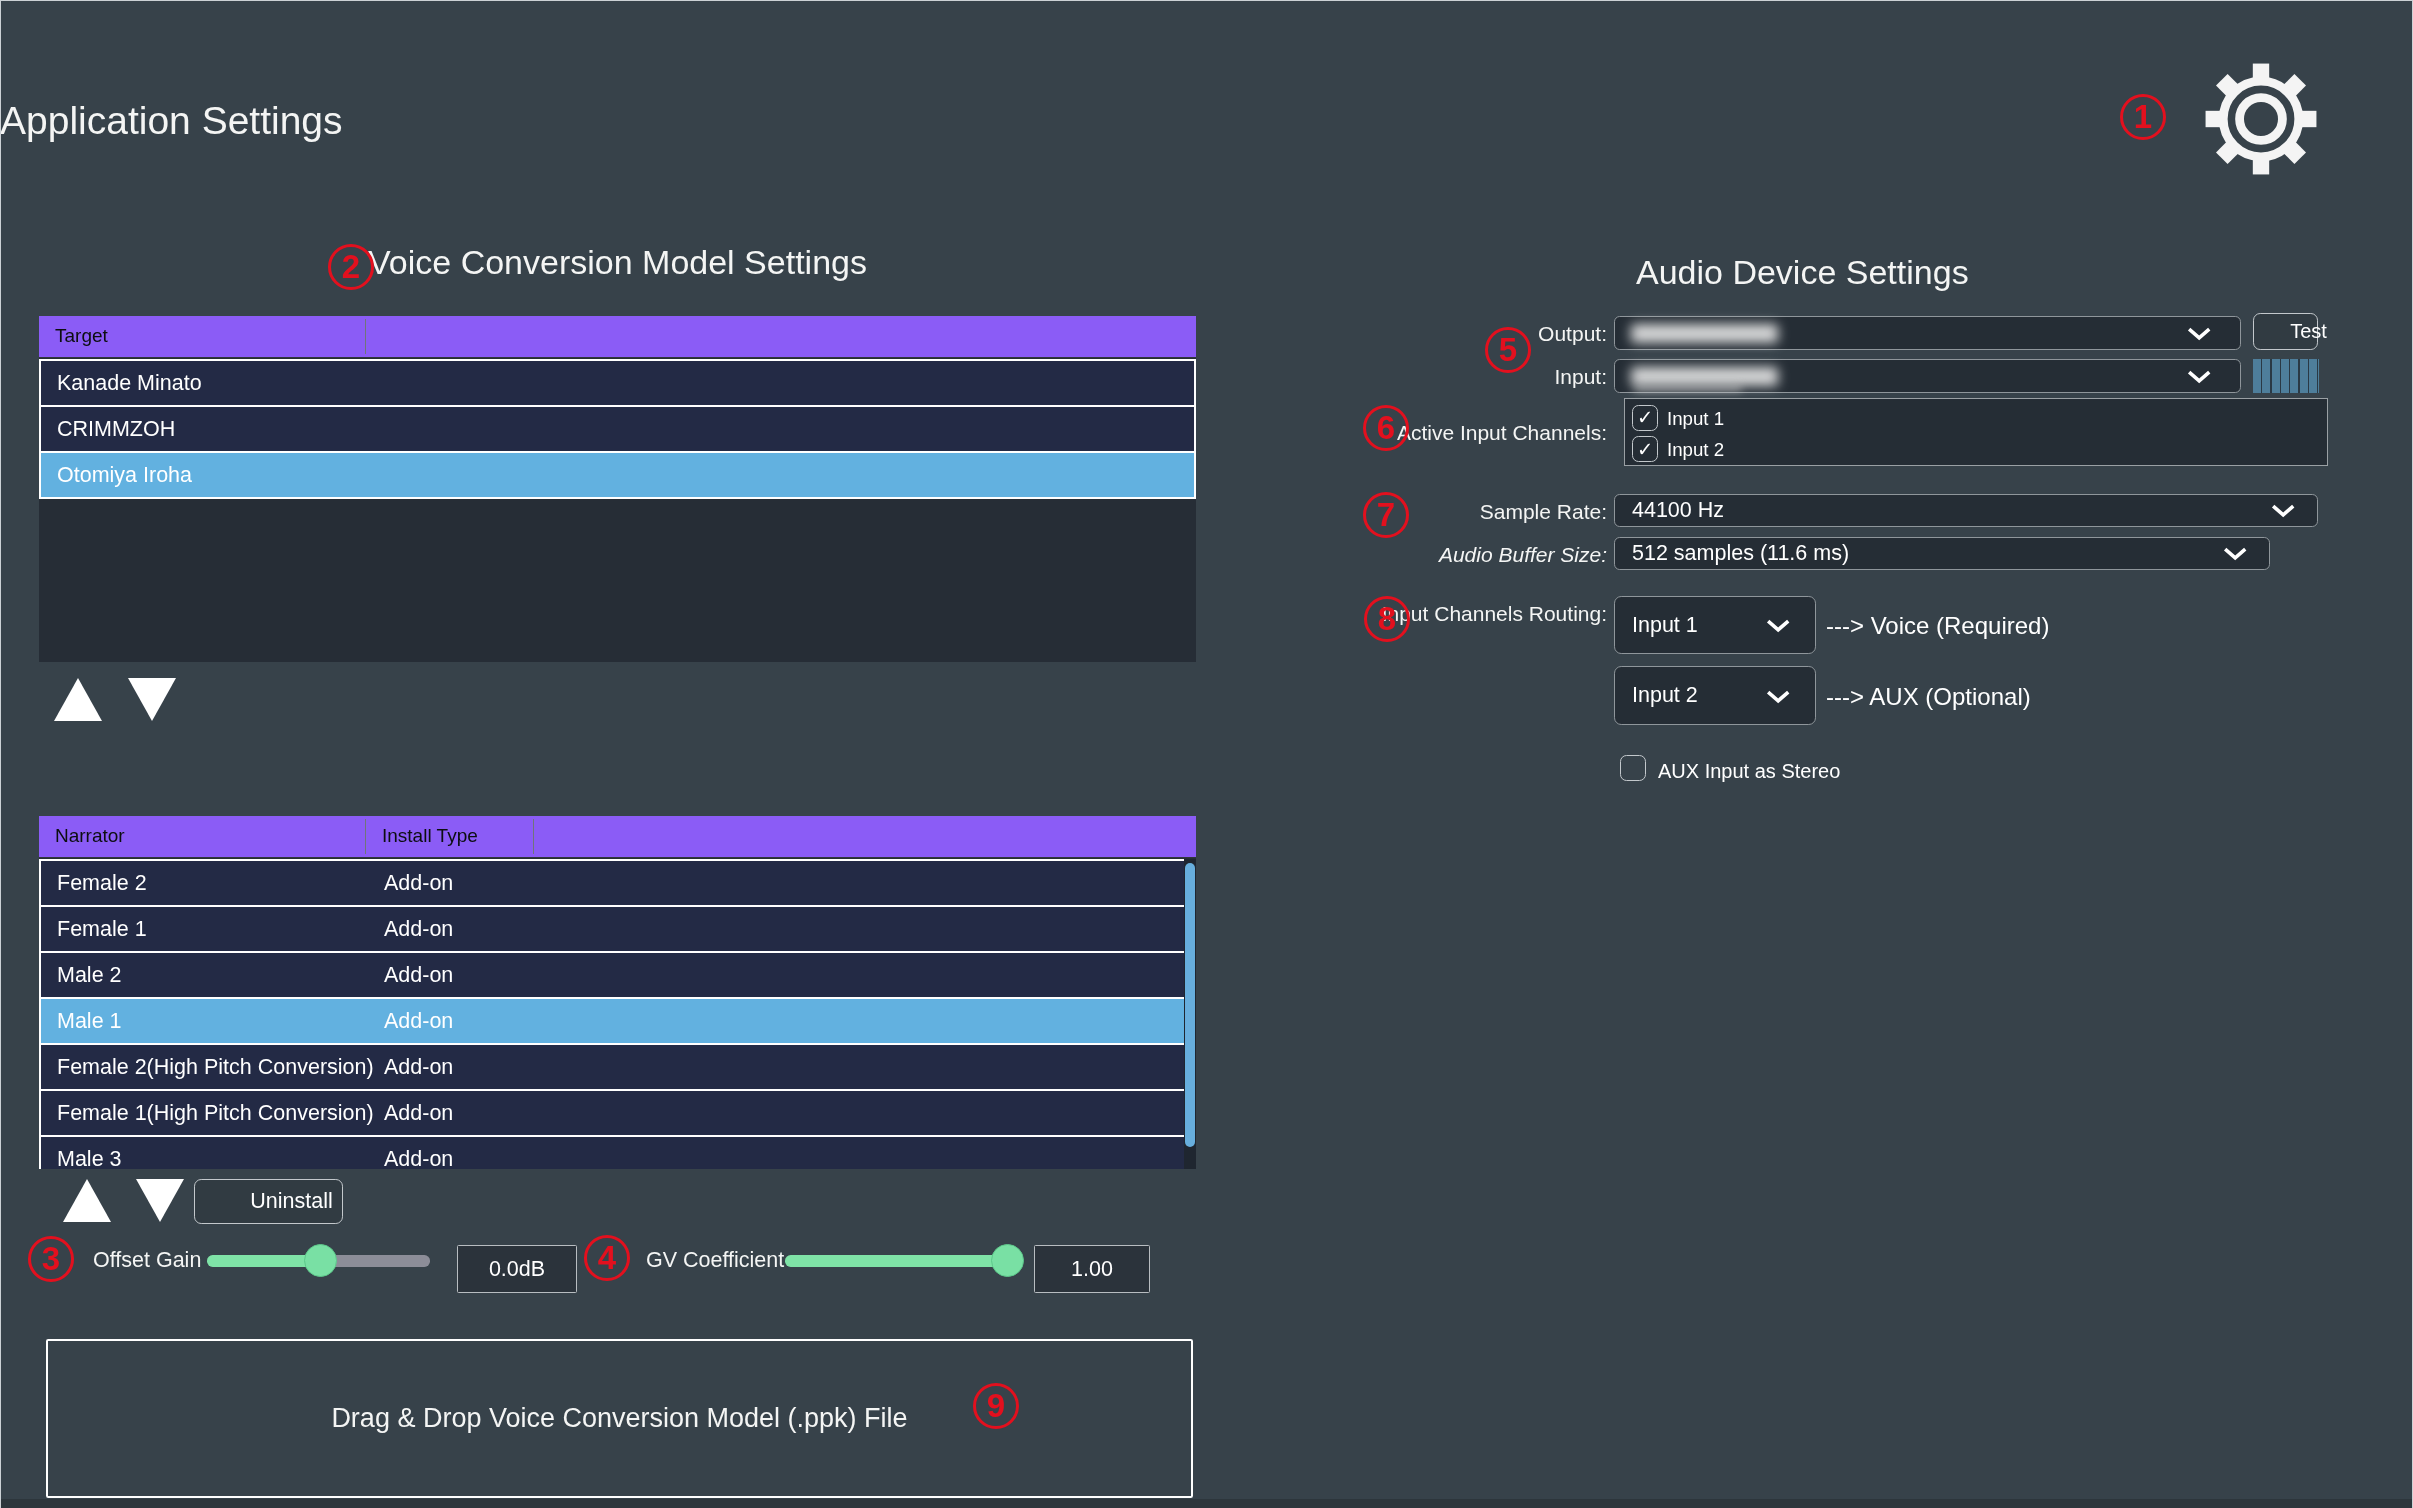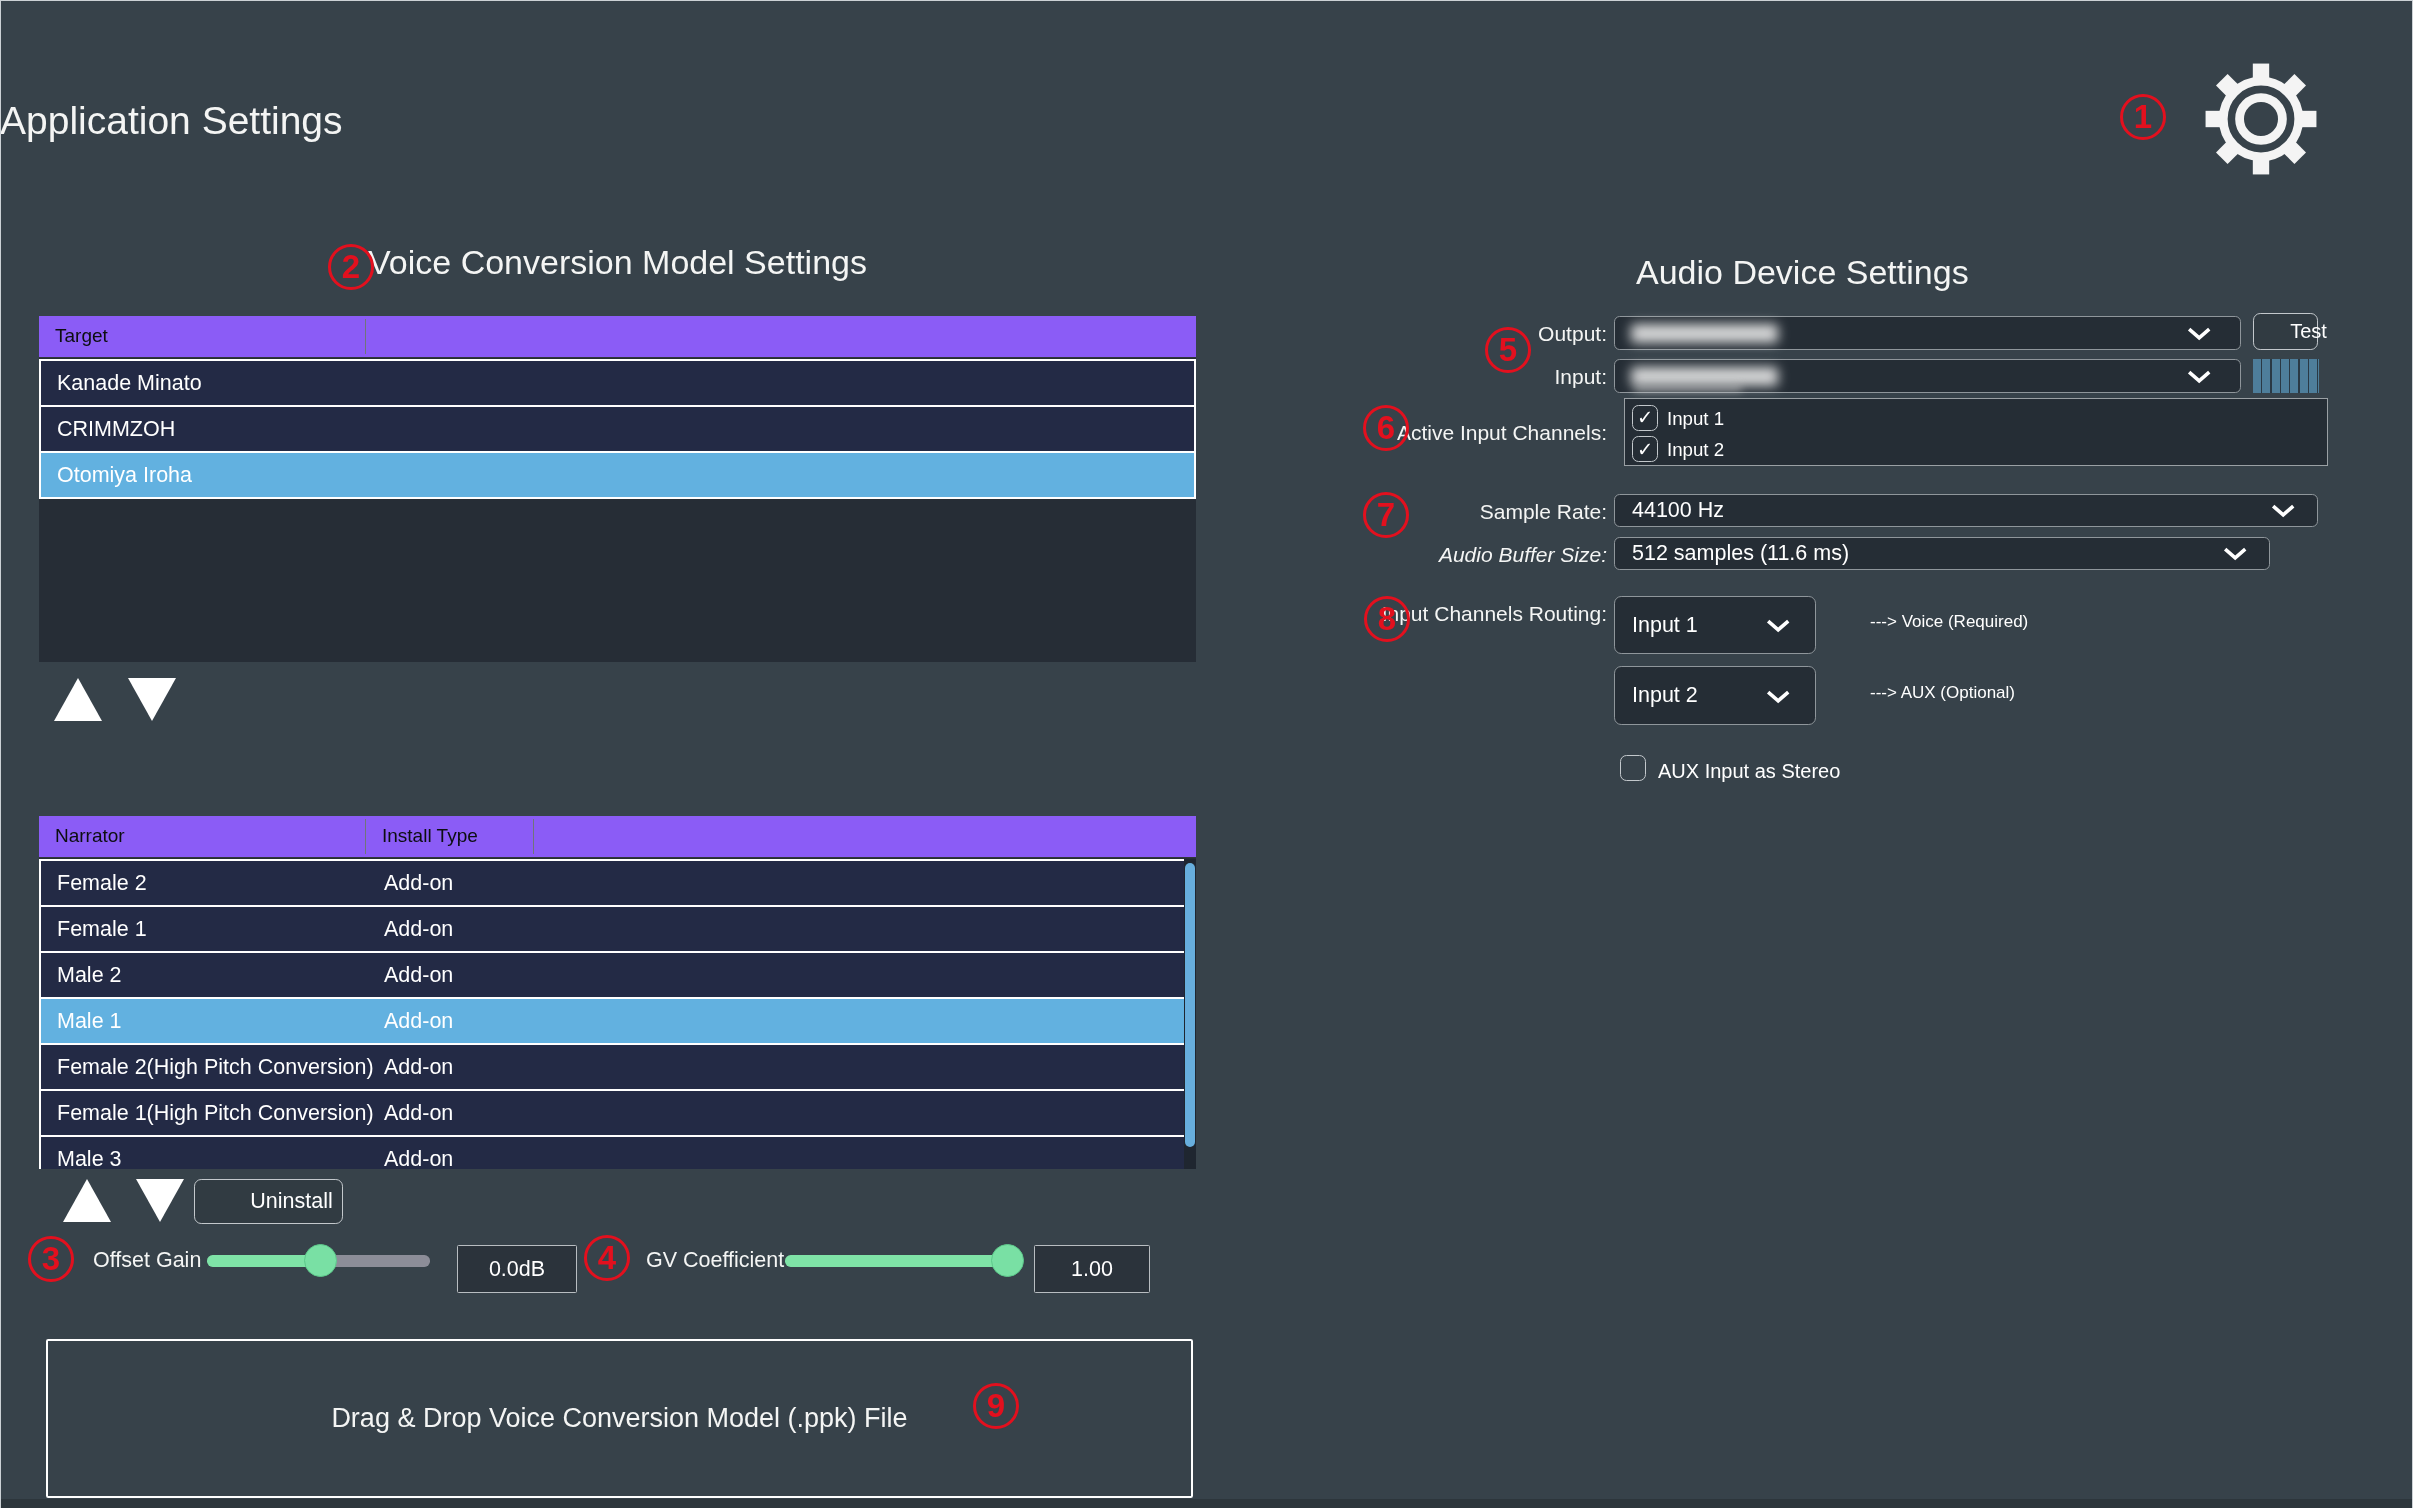--- a/index.html
+++ b/index.html
@@ -79,21 +79,21 @@
   .meter{
     position:absolute;left:2253px;top:359px;width:66px;height:34px;
     background:repeating-linear-gradient(90deg,#4e7e9b 0 8px,#2a3945 8px 9.3px);
   }
   .panel{position:absolute;left:1624px;top:398px;width:704px;height:68px;box-sizing:border-box;border:1.4px solid #9aa0a4;background:#252d35;}
   .cb{
     position:absolute;width:26px;height:26px;box-sizing:border-box;border:1.4px solid #c3c8cc;border-radius:6.5px;
     color:#fff;font-size:19.4px;display:flex;align-items:center;justify-content:center;cursor:pointer;background:transparent;
   }
   .cb-label{position:absolute;font-size:18.7px;color:#fff;}
-  .route-arrow{position:absolute;font-size:17px;color:#fff;margin-left:44px;}
+  .route-arrow{position:absolute;font-size:24px;color:#fff;}
 </style>
 </head>
 <body>
 
 <div class="frame"></div>
 <div class="bottom-strip"></div>
 
 <div class="app-title">Application Settings</div>
 <div class="gear-btn">
   <span>

